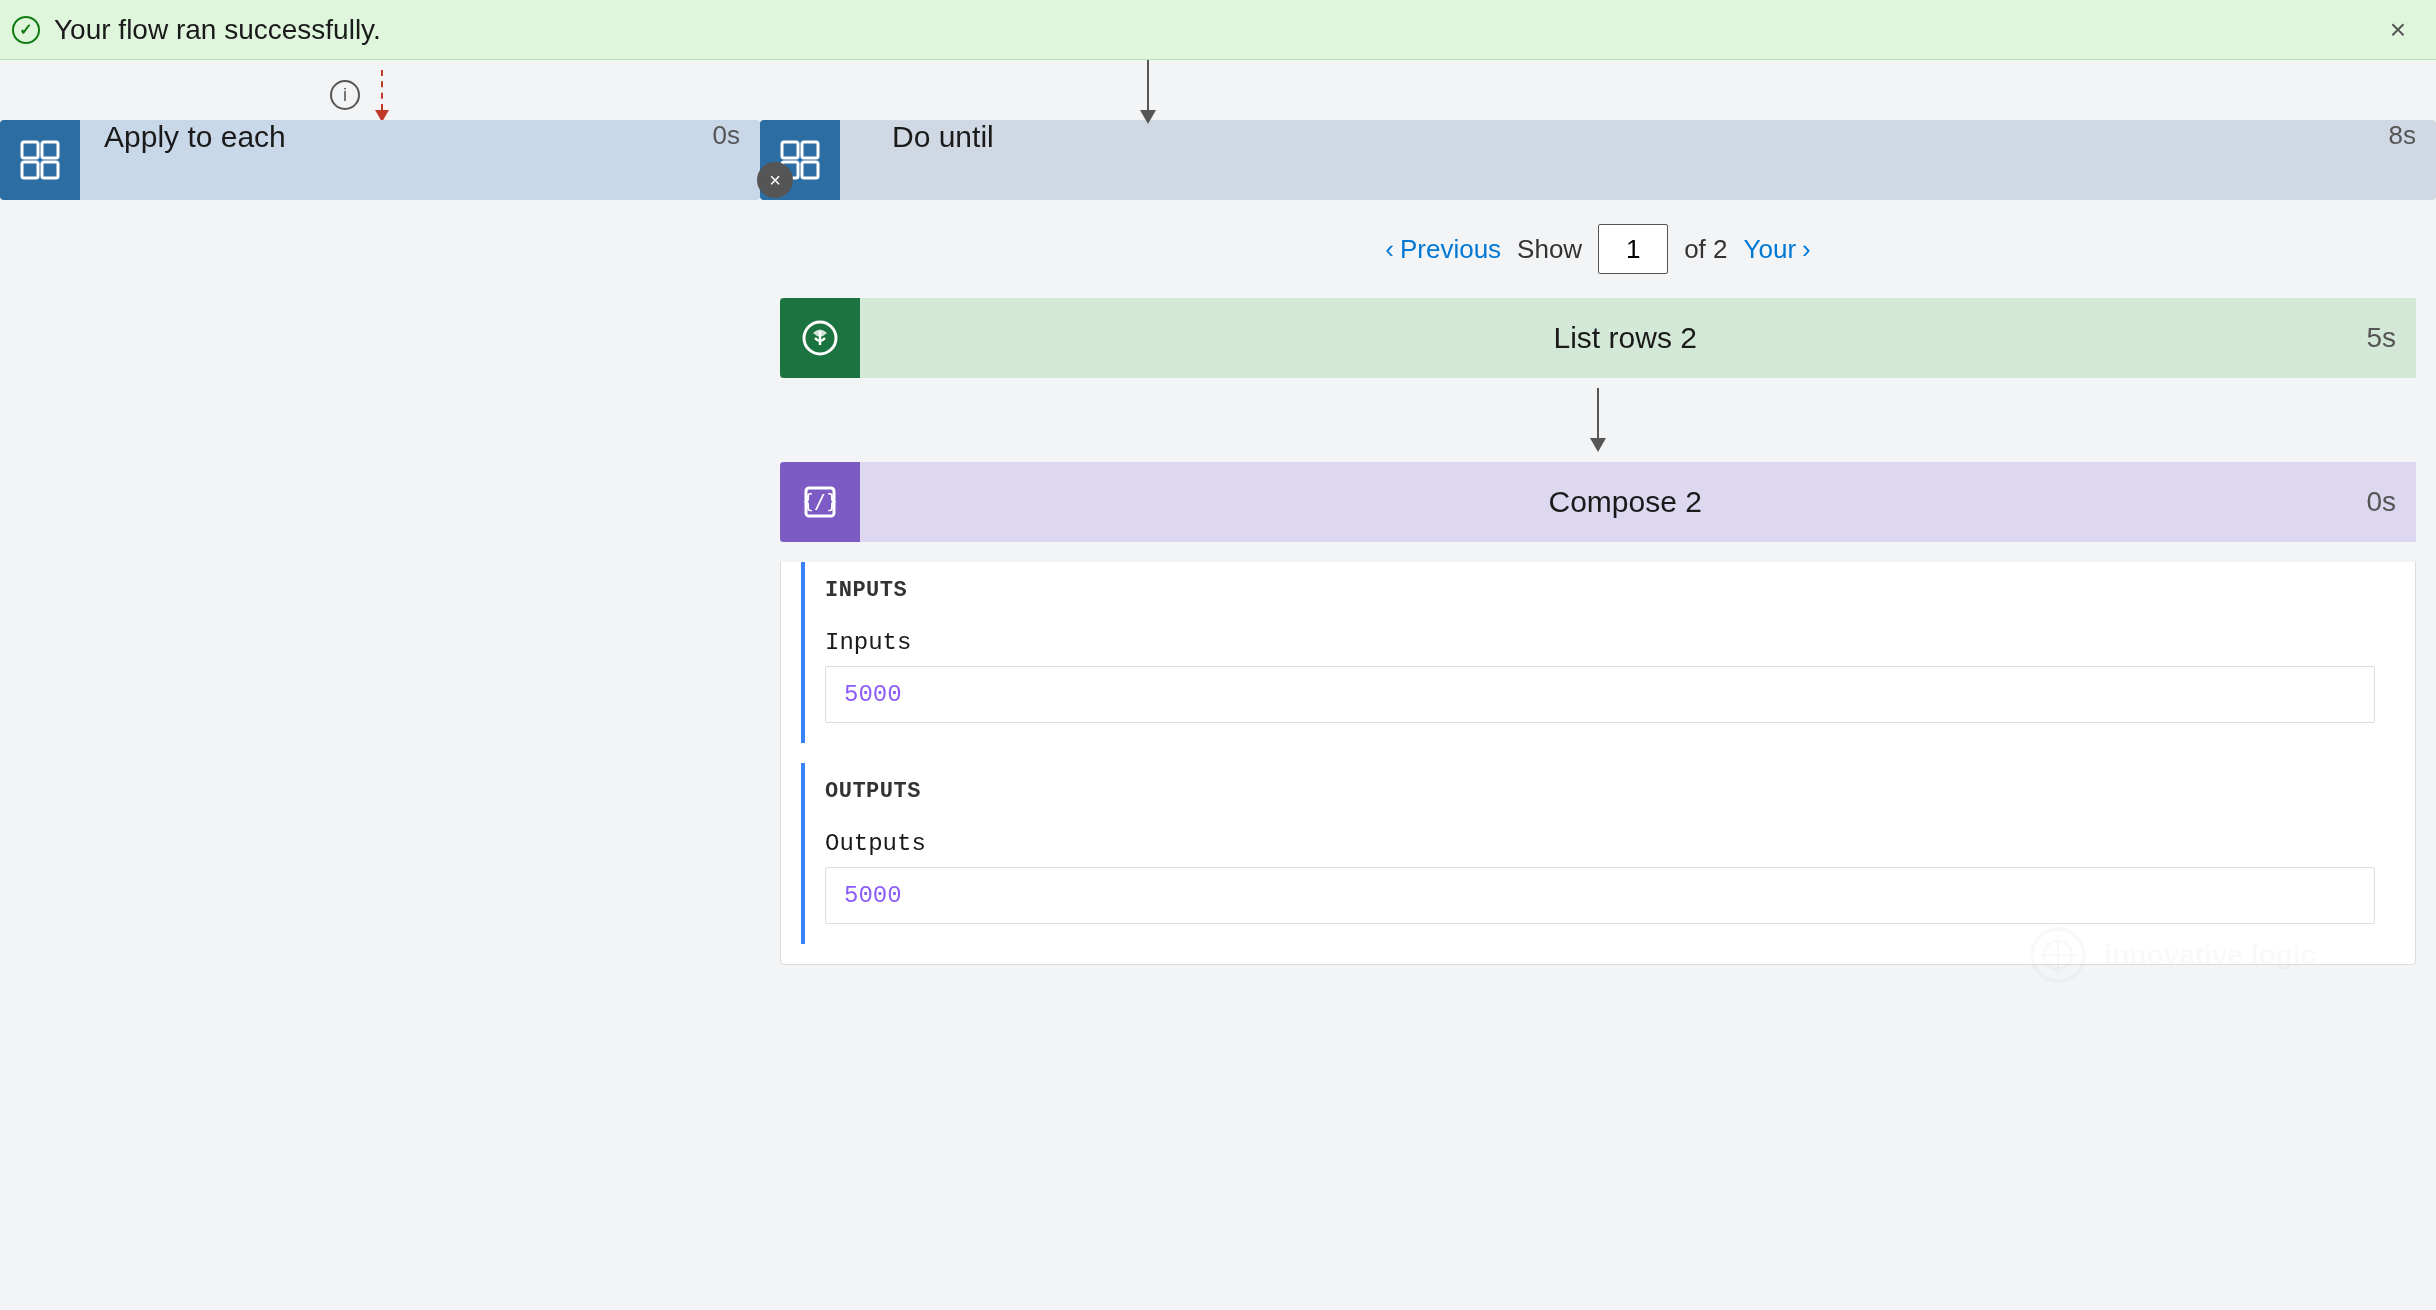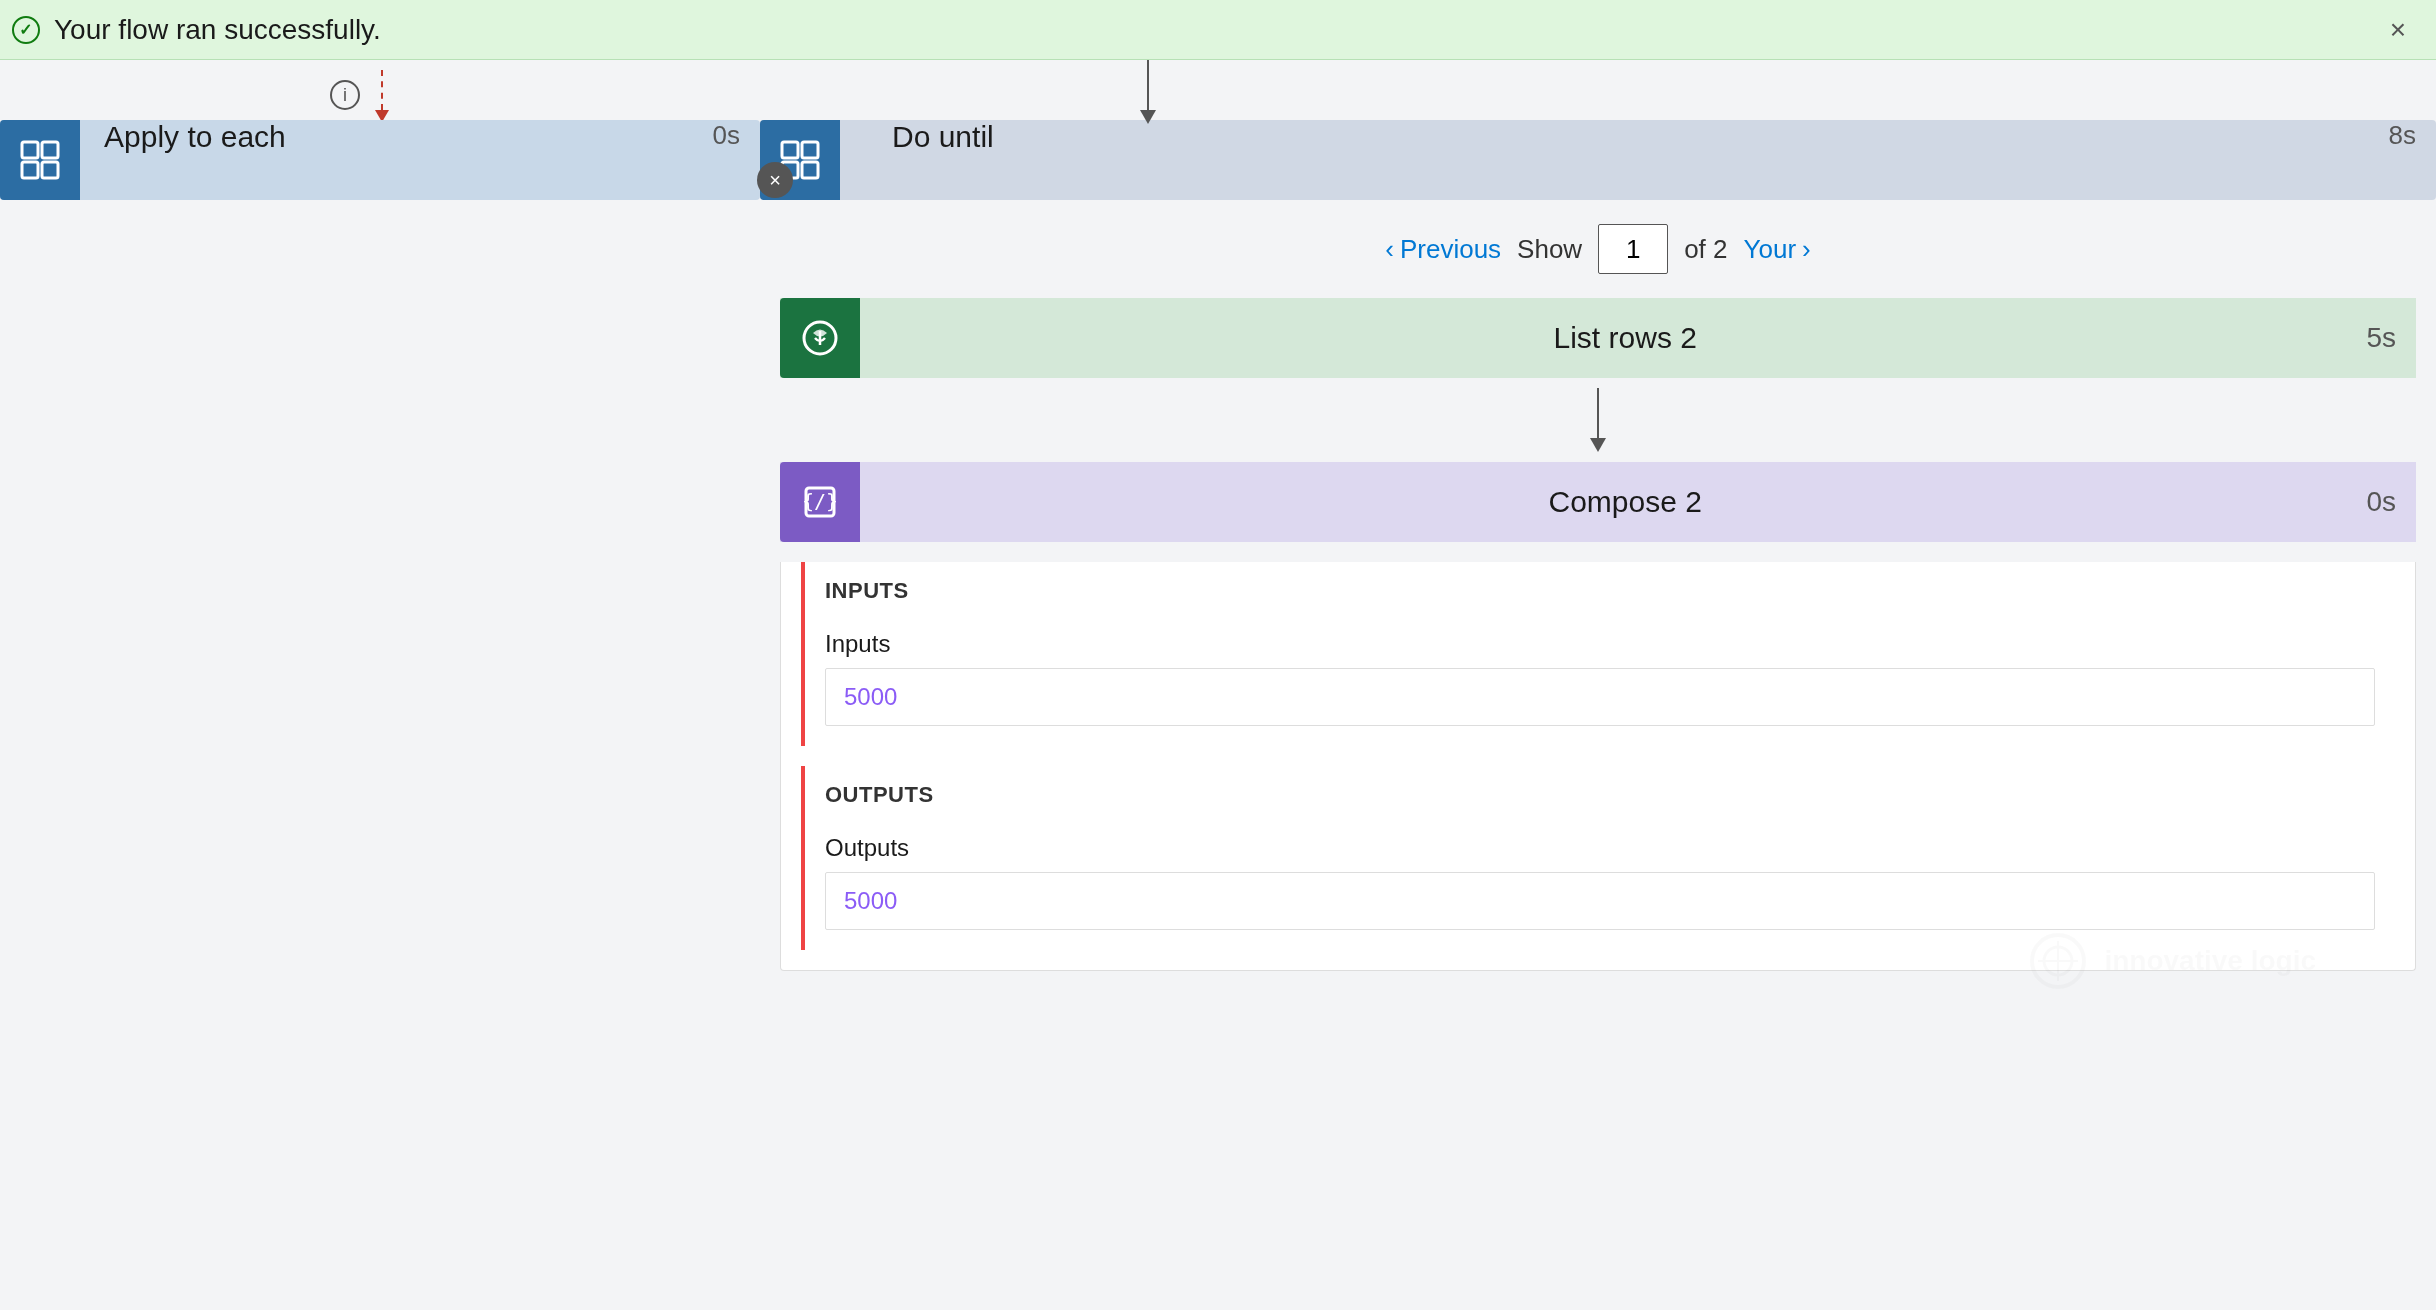--- a/index.html
+++ b/index.html
@@ -279,23 +279,24 @@
     
     .detail-panel {
       background: white;
       border: 1px solid #ddd;
       border-top: none;
       border-radius: 0 0 4px 4px;
       padding: 0;
     }
 
     .detail-section {
-      border-left: 4px solid #ef4444;
+      border-left: 4px solid #3b82f6;
       margin: 20px 20px;
       padding: 0;
+      font-family: Liberation Mono, monospace;
     }
 
     .detail-section-header {
       padding: 16px 20px;
       font-size: 22px;
       font-weight: 600;
       color: #333;
       letter-spacing: 0.5px;
       text-transform: uppercase;
     }

